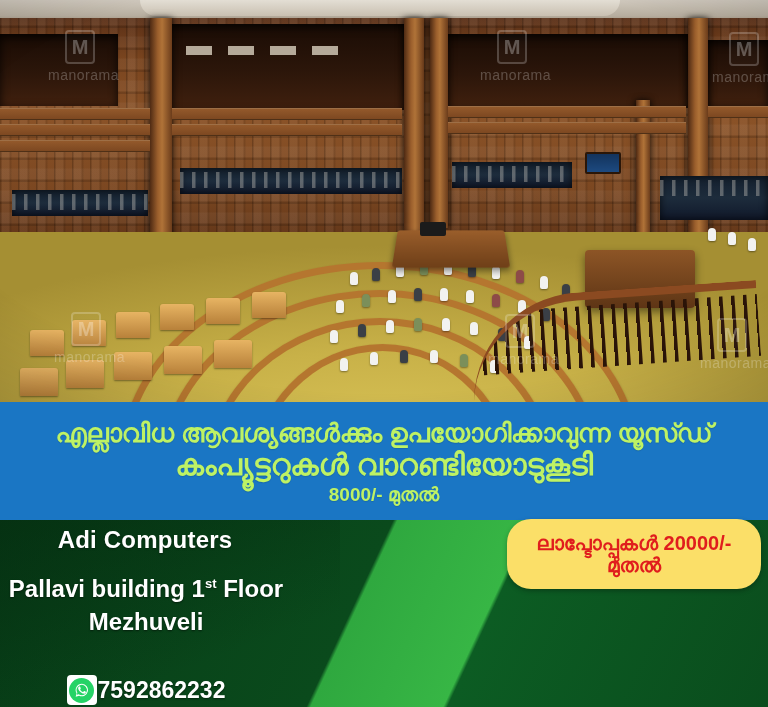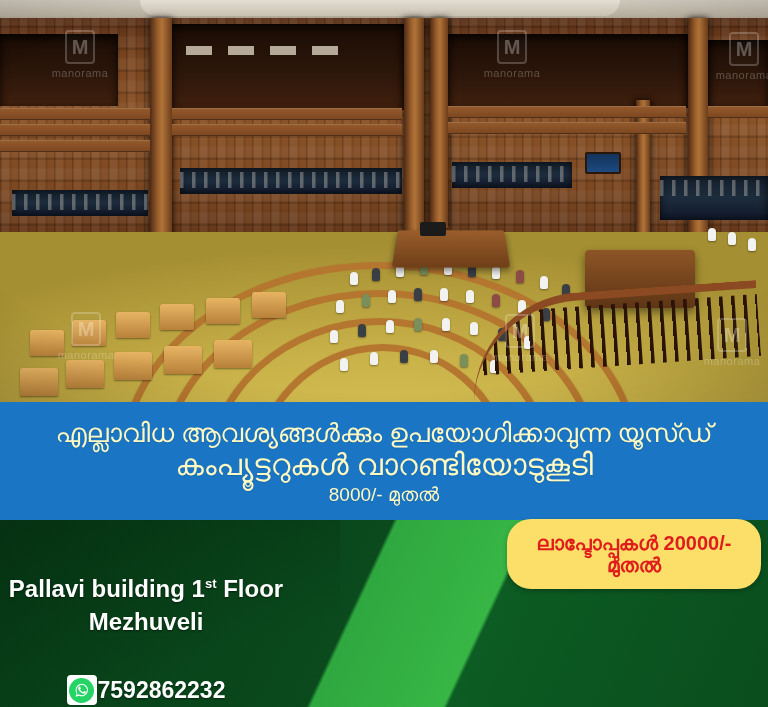--- a/index.html
+++ b/index.html
@@ -187,36 +187,36 @@
     border: 2px solid rgba(255,255,255,.55);
     border-radius: 4px;
     display:flex; align-items:center; justify-content:center;
     background: rgba(255,255,255,.06);
   }
   .wm .wm-box span {
     color: rgba(255,255,255,.75);
     font-size: 20px; font-weight: 700; line-height:1;
   }
   .wm .wm-txt {
-    font-size: 11px; letter-spacing:.5px;
+    font-size: 14px; letter-spacing:.5px;
     color: rgba(255,255,255,.6);
     font-family:"Liberation Sans", sans-serif;
   }
 
   
   .blue-banner {
     position:absolute; left:0; top:402px; width:768px; height:118px;
     background:#1a76c4;
     display:flex; flex-direction:column; align-items:center; justify-content:center;
     padding-top: 2px;
   }
   .bl-line {
-    color:#fef9c3;
+    color:#bef264;
     font-family:"Liberation Sans", sans-serif;
-    font-weight:400;
+    font-weight:700;
     text-align:center;
     line-height:1.12;
     white-space:nowrap;
     text-shadow: 0 1px 1px rgba(0,0,0,.12);
   }
   .bl-1 { font-size: 26px; letter-spacing:-0.2px; }
   .bl-2 { font-size: 30px; letter-spacing:-0.2px; }
   .bl-3 { font-size: 19px; margin-top: 2px; }
 
   
@@ -459,20 +459,21 @@
     <div class="bl-line bl-1">എല്ലാവിധ ആവശ്യങ്ങൾക്കും ഉപയോഗിക്കാവുന്ന യൂസ്ഡ്</div>
     <div class="bl-line bl-2">കംപ്യൂട്ടറുകൾ വാറണ്ടിയോടുകൂടി</div>
     <div class="bl-line bl-3">8000/- മുതൽ</div>
   </div>
 
   <div class="green-footer">
     <div class="g-diag"></div>
     <div class="g-shade"></div>
 
     <div class="brand-block">
+      <div class="brand-name">Adi Computers</div>
     </div>
 
     <div class="addr-1">
       <span>Pallavi building 1</span><sup>st</sup><span> Floor</span>
     </div>
 
     <div class="addr-2">Mezhuveli</div>
 
 
     <div class="contact-2">

